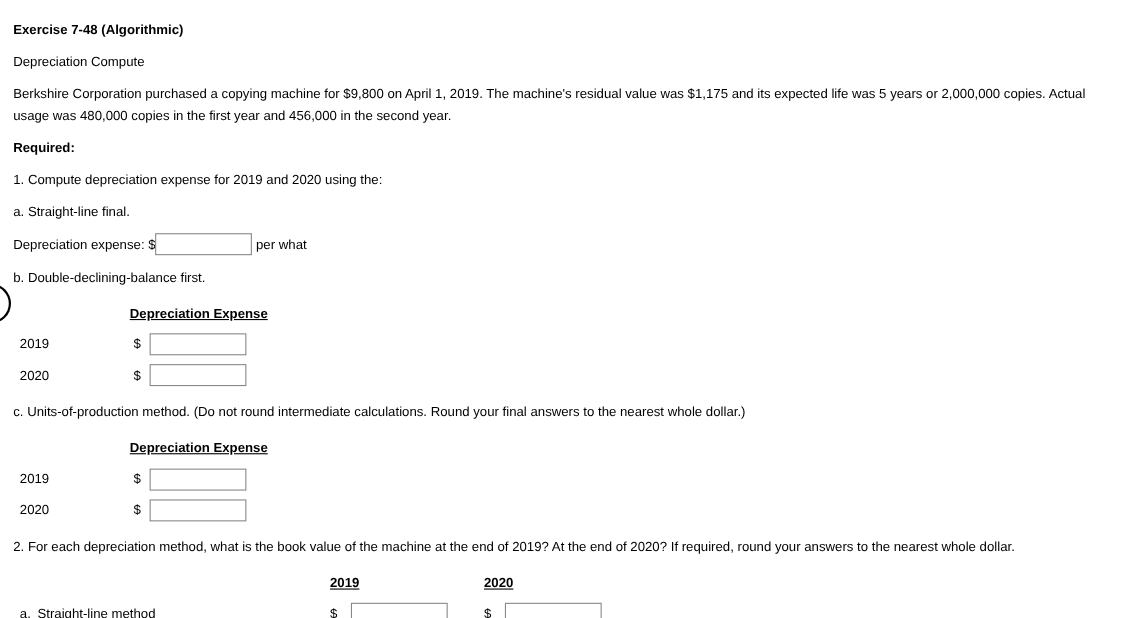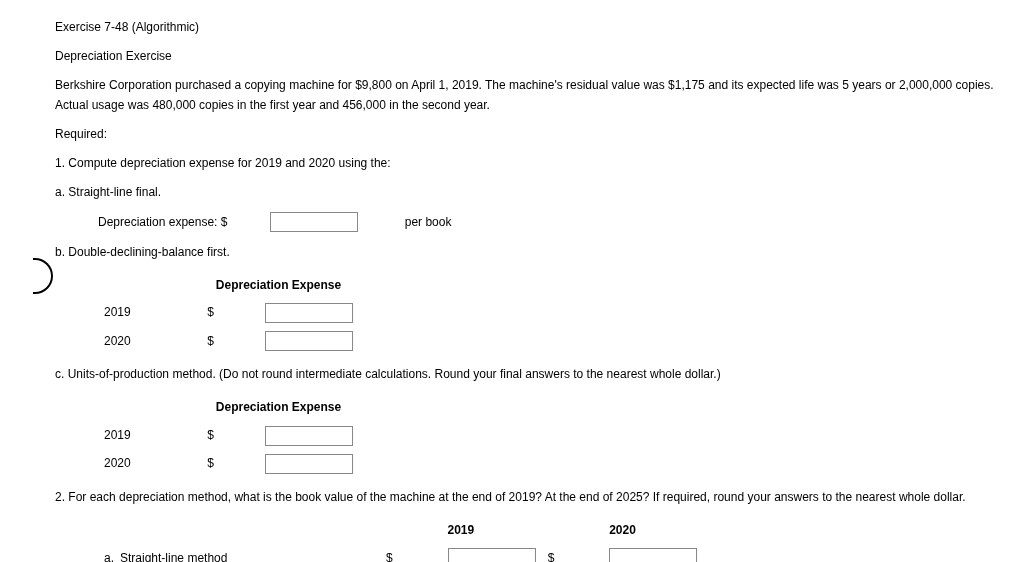--- a/index.html
+++ b/index.html
@@ -1,29 +1,28 @@
 <!DOCTYPE html>
 <html><head>
   <meta charset="utf-8">
   <style>
     * {
       box-sizing: border-box;
-      margin-left: 43px;
     }
     body {
       font-family: Arial, Helvetica, sans-serif;
       font-size: 12px;
       color: #000;
       margin: 0;
       padding: 8px 12px;
       line-height: 1.6;
       background: #fff;
     }
     .bold {
-      font-weight: normal;
+      font-weight: bold;
     }
     .para {
       margin: 10px 0;
     }
     input[type="text"] {
       border: 1px solid #888;
       font-size: 12px;
       height: 20px;
       padding: 1px 3px;
       font-family: inherit;
@@ -40,21 +39,21 @@
     }
     table td {
       padding: 4px 6px;
       vertical-align: middle;
     }
     .year-col {
       width: 100px;
     }
     .header-th {
       font-weight: bold;
-      text-align: center;
+      text-decoration: underline;
     }
     .half-circle {
       position: absolute;
       left: -10px;
       top: 258px;
       width: 20px;
       height: 36px;
       border: 2px solid #000;
       border-left: none;
       border-radius: 0 20px 20px 0;
@@ -78,29 +77,29 @@
       padding-right: 2px;
       width: 18px;
     }
   </style>
 </head>
 <body>
 
 <div class="half-circle"></div>
 
 <div class="para bold">Exercise 7-48 (Algorithmic)</div>
-<div class="para">Depreciation Exercise</div>
+<div class="para">Depreciation Compute</div>
 <div class="para">Berkshire Corporation purchased a copying machine for $9,800 on April 1, 2019. The machine's residual value was $1,175 and its expected life was 5 years or 2,000,000 copies. Actual usage was 480,000 copies in the first year and 456,000 in the second year.</div>
 <div class="para bold">Required:</div>
 
 <div class="para">1.  Compute depreciation expense for 2019 and 2020 using the:</div>
 
 <div class="para">a.  Straight-line final.</div>
 <div class="para">
-  <span>Depreciation expense: $</span><input type="text" class="inline-input" style=""><span> per book</span>
+  <span>Depreciation expense: $</span><input type="text" class="inline-input" style=""><span> per what</span>
 </div>
 
 <div class="para">b.  Double-declining-balance first.</div>
 <table>
   <tbody>
       <tr>
     <td class="year-col"></td>
     <td class="header-th" colspan="2">Depreciation Expense</td>
   </tr>
   <tr>
@@ -129,21 +128,21 @@
     <td><input type="text" style=""></td>
   </tr>
   <tr>
     <td class="year-col">2020</td>
     <td class="dollar-cell">$</td>
     <td><input type="text" style=""></td>
   </tr>
 </tbody>
   </table>
 
-<div class="para">2.  For each depreciation method, what is the book value of the machine at the end of 2019? At the end of 2025? If required, round your answers to the nearest whole dollar.</div>
+<div class="para">2.  For each depreciation method, what is the book value of the machine at the end of 2019? At the end of 2020? If required, round your answers to the nearest whole dollar.</div>
 
 <table class="q2-table">
   <tbody>
       <tr>
     <td class="letter-col"></td>
     <td class="label-col"></td>
     <td class="header-th val-col" colspan="2">2019</td>
     <td class="header-th val-col" colspan="2">2020</td>
   </tr>
   <tr>

